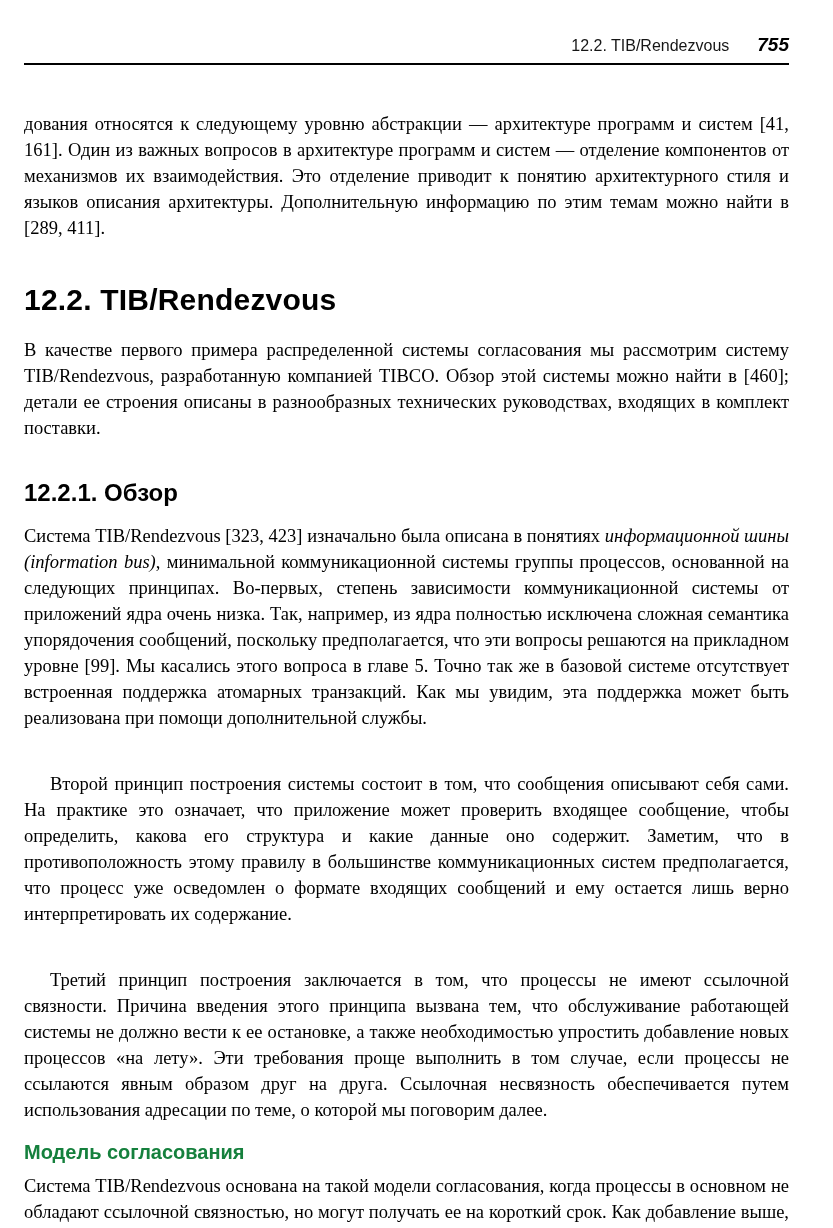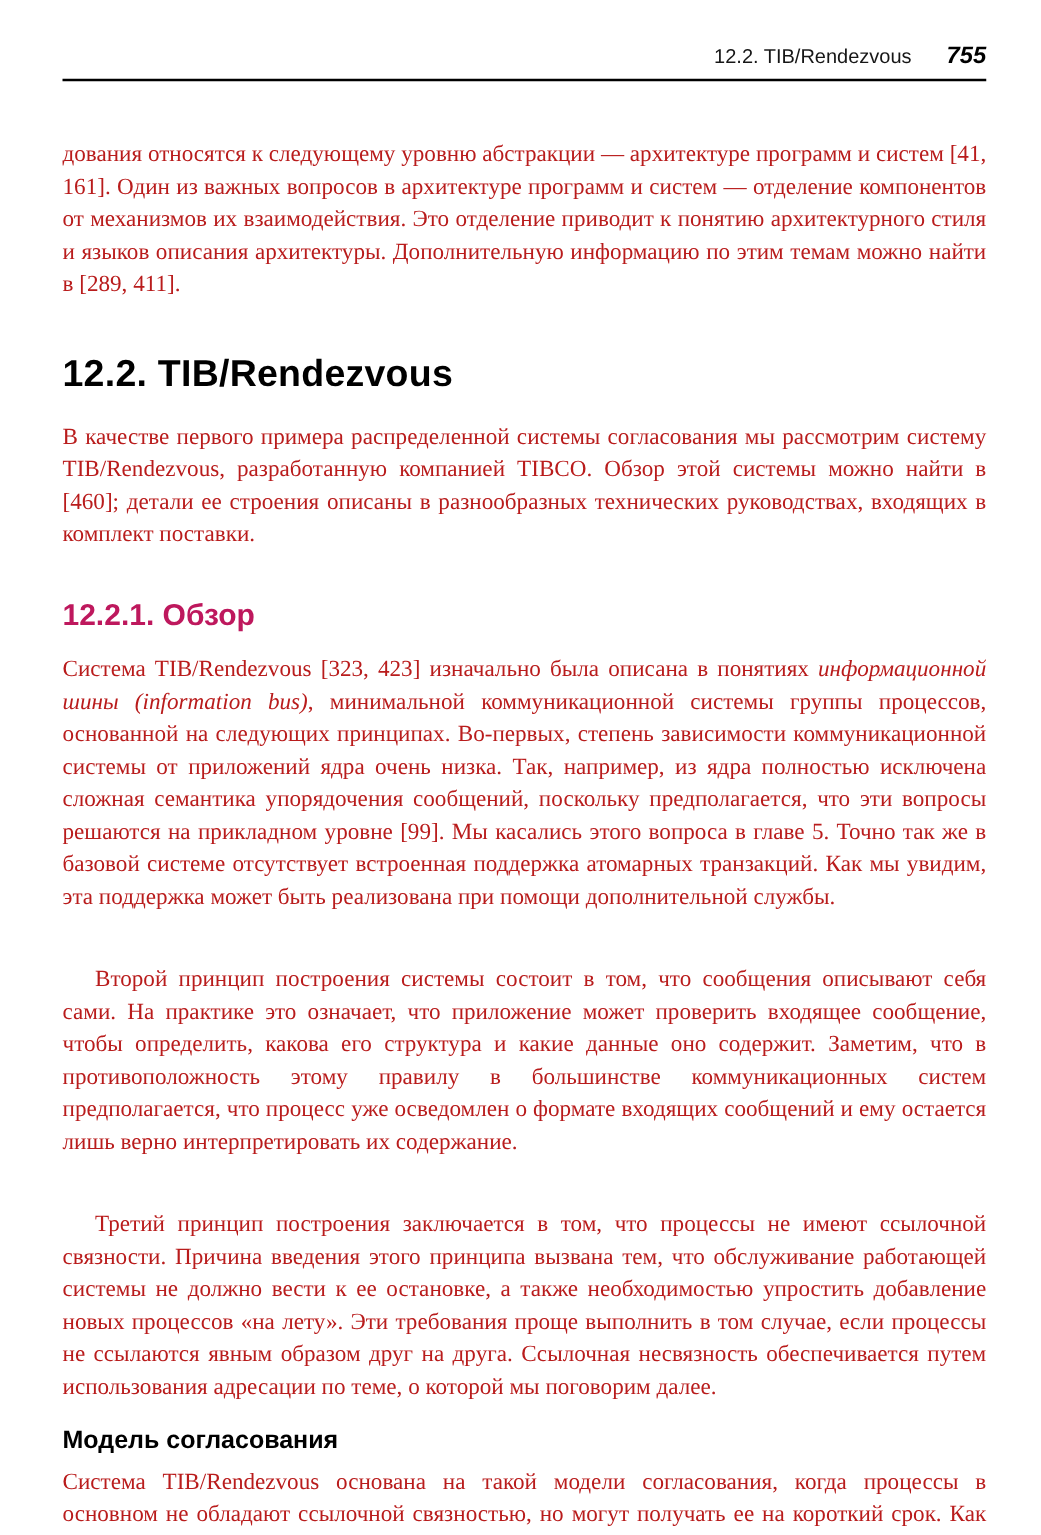--- a/index.html
+++ b/index.html
@@ -6,21 +6,21 @@
   html, body { background: #ffffff; }
   body {
     width: 833px;
     height: 1228px;
     font-family: "Liberation Serif", serif;
     color: #131313;
   }
   .page {
     width: 833px;
     height: 1228px;
-    padding: 34px 44px 0 50px;
+    padding: 34px 44px 0 24px;
     overflow: hidden;
     background: #ffffff;
   }
   .running-head {
     display: flex;
     justify-content: flex-end;
     align-items: baseline;
     gap: 28px;
     font-family: "Liberation Sans", sans-serif;
     padding-bottom: 7px;
@@ -37,44 +37,44 @@
     font-style: italic;
   }
   .rule {
     border-top: 2.5px solid #000000;
     margin-bottom: 46px;
   }
   .body-par {
     font-size: 18.5px;
     line-height: 26px;
     text-align: justify;
-    color: #b91c1c;
+    color: #000000;
   }
   .body-par .term-italic { font-style: italic; }
   .indent { text-indent: 26px; margin-top: 40px; }
   h1.sec-heading {
     font-family: "Liberation Sans", sans-serif;
     font-size: 30px;
     font-weight: 700;
     letter-spacing: 0.2px;
     color: #000000;
     margin: 42px 0 20px 0;
   }
   h2.subsec-heading {
     font-family: "Liberation Sans", sans-serif;
     font-size: 24px;
     font-weight: 700;
-    color: #be185d;
+    color: #000000;
     margin: 38px 0 16px 0;
   }
   h3.subsubsec-heading {
     font-family: "Liberation Sans", sans-serif;
     font-size: 20px;
     font-weight: 700;
-    color: #000000;
+    color: #15803d;
     margin: 18px 0 9px 0;
   }
 </style>
 </head>
 <body>
 
 <div class="page">
 
   <header class="running-head">
     <span class="rh-title">12.2. TIB/Rendezvous</span>

